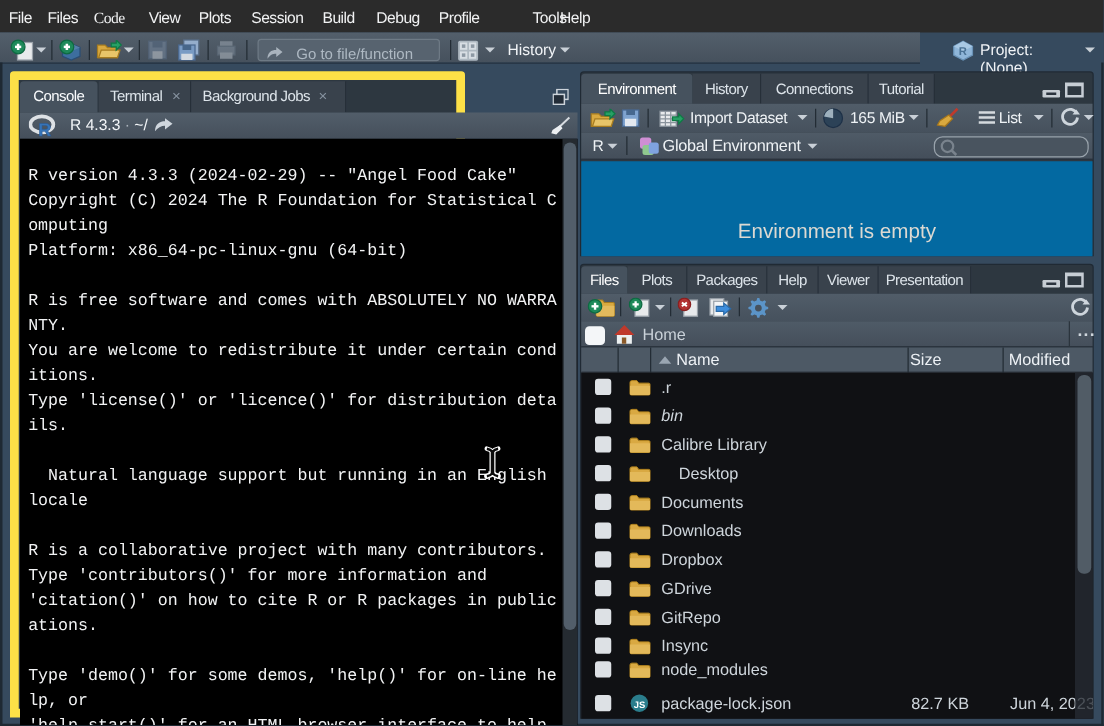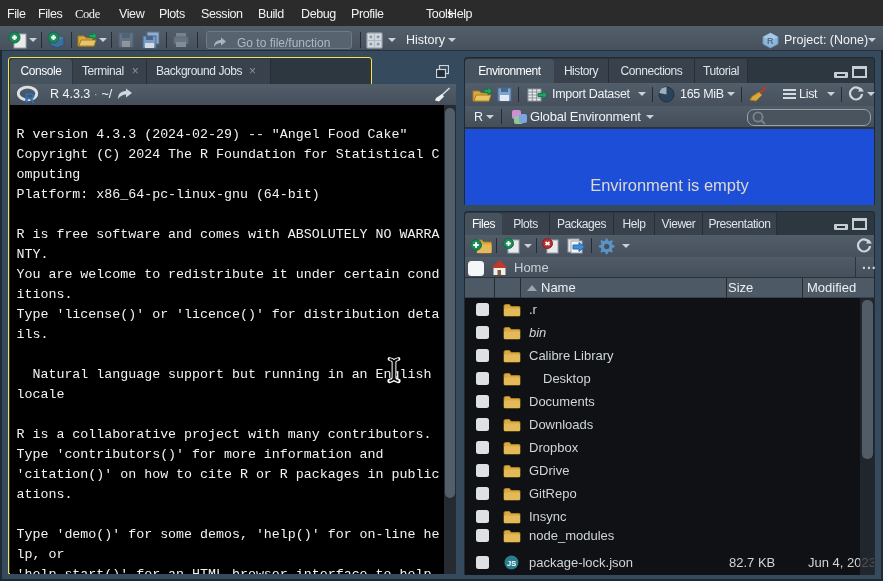--- a/index.html
+++ b/index.html
@@ -21,21 +21,21 @@
   <span class="abs" style="left:119px;top:7px;">View</span>
   <span class="abs" style="left:159px;top:7px;">Plots</span>
   <span class="abs" style="left:201px;top:7px;">Session</span>
   <span class="abs" style="left:258px;top:7px;">Build</span>
   <span class="abs" style="left:301px;top:7px;">Debug</span>
   <span class="abs" style="left:351px;top:7px;">Profile</span>
   <span class="abs" style="left:426px;top:7px;">Tools</span>
   <span class="abs" style="left:448px;top:7px;">Help</span>
 </div>
 
-<div class="abs" style="left:0;top:26px;width:883px;height:25px;background:linear-gradient(#535f6b,#46515d);border-bottom:1px solid #243240;">
+<div class="abs" style="left:0;top:26px;width:736px;height:25px;background:linear-gradient(#535f6b,#46515d);border-bottom:1px solid #243240;">
 
   <svg class="abs" style="left:8px;top:5px;" width="19" height="18">
     <rect x="6" y="3" width="12" height="14" fill="#e8eaec" stroke="#9aa2aa" stroke-width="1"></rect>
     <circle cx="6.5" cy="6.5" r="5.5" fill="#1e8a5a" stroke="#0e6a42"></circle>
     <rect x="4" y="5.5" width="5" height="2" fill="#fff"></rect>
     <rect x="5.5" y="4" width="2" height="5" fill="#fff"></rect>
   </svg>
   <div class="abs caret" style="left:29px;top:12px;"></div>
   <div class="abs sep" style="left:41px;top:6px;height:16px;"></div>
 
@@ -106,21 +106,21 @@
     <text x="5" y="12" font-size="9" fill="#4a7295" font-family="Liberation Sans" font-weight="bold">R</text>
   </svg>
   <span class="abs" style="left:784px;top:7px;font-size:12.5px;color:#f0f3f6;">Project: (None)</span>
   <div class="abs caret" style="left:868px;top:12px;"></div>
 </div>
 
 <div class="abs" style="left:0;top:50px;width:2px;height:531px;background:#1e2933;"></div>
 <div class="abs" style="left:881px;top:50px;width:2px;height:531px;background:#1e2933;"></div>
 <div class="abs" style="left:0;top:579px;width:883px;height:2px;background:#1e2933;"></div>
 
-<div class="abs" style="left:8px;top:57px;width:364px;height:517px;background:#2d3740;border:1px solid #fde047;border-radius:3px 3px 0 0;">
+<div class="abs" style="left:8px;top:57px;width:364px;height:517px;background:#2d3740;border:7px solid #fde047;border-radius:3px 3px 0 0;">
 
   <div class="abs tablbl" style="left:1px;top:1px;width:62px;height:25px;background:#46525e;border-radius:3px 3px 0 0;color:#fafcfe;text-align:center;line-height:25px;">Console</div>
   <div class="abs tablbl" style="left:64px;top:1px;width:74px;height:25px;background:#39424c;border-right:1px solid #262f38;color:#dde4ea;line-height:25px;"><span style="margin-left:9px;">Terminal</span> <span class="tabx" style="margin-left:5px;">×</span></div>
   <div class="abs tablbl" style="left:138px;top:1px;width:124px;height:25px;background:#39424c;border-right:1px solid #262f38;color:#dde4ea;line-height:25px;"><span style="margin-left:9px;">Background Jobs</span> <span class="tabx" style="margin-left:4px;">×</span></div>
 
   <svg class="abs" style="left:427px;top:7px;" width="13" height="13">
     <rect x="3.5" y="0.5" width="9" height="8" fill="none" stroke="#cdd4db" stroke-width="1.2"></rect>
     <rect x="0.5" y="4.5" width="9" height="8" fill="#232d38" stroke="#cdd4db" stroke-width="1.2"></rect>
   </svg>
 
@@ -253,21 +253,21 @@
     <span class="abs" style="left:65px;top:3px;font-size:13px;letter-spacing:-0.2px;color:#eef2f5;">Global Environment</span>
     <div class="abs caret" style="left:181px;top:9px;"></div>
     <div class="abs" style="left:282px;top:3px;width:124px;height:17px;background:#49545f;border:1px solid #98a2ab;border-radius:7px;">
       <svg class="abs" style="left:4px;top:1px;" width="15" height="15">
         <circle cx="6" cy="6" r="4.6" fill="none" stroke="#79838d" stroke-width="1.8"></circle>
         <line x1="9.4" y1="9.4" x2="13" y2="13" stroke="#79838d" stroke-width="2"></line>
       </svg>
     </div>
   </div>
 
-  <div class="abs" style="left:0;top:71px;width:409px;height:76px;background:#1d4ed8;">
+  <div class="abs" style="left:0;top:71px;width:409px;height:76px;background:#0369a1;">
     <div class="abs" style="left:0;top:47px;width:409px;text-align:center;font-size:16.5px;color:#dcd9d2;">Environment is empty</div>
   </div>
 </div>
 
 <div class="abs" style="left:464px;top:211px;width:411px;height:364px;background:#2d3740;border:1px solid #202a34;border-radius:3px 3px 0 0;">
   <div class="abs tablbl" style="left:0;top:1px;width:37px;height:22px;background:#46525e;border-radius:3px 3px 0 0;color:#fff;text-align:center;line-height:22px;">Files</div>
   <div class="abs tablbl" style="left:37px;top:1px;width:48px;height:22px;background:#39424c;border-right:1px solid #262f38;color:#dde4ea;text-align:center;line-height:22px;">Plots</div>
   <div class="abs tablbl" style="left:85px;top:1px;width:64px;height:22px;background:#39424c;border-right:1px solid #262f38;color:#dde4ea;text-align:center;line-height:22px;">Packages</div>
   <div class="abs tablbl" style="left:149px;top:1px;width:41px;height:22px;background:#39424c;border-right:1px solid #262f38;color:#dde4ea;text-align:center;line-height:22px;">Help</div>
   <div class="abs tablbl" style="left:190px;top:1px;width:48px;height:22px;background:#39424c;border-right:1px solid #262f38;color:#dde4ea;text-align:center;line-height:22px;">Viewer</div>

